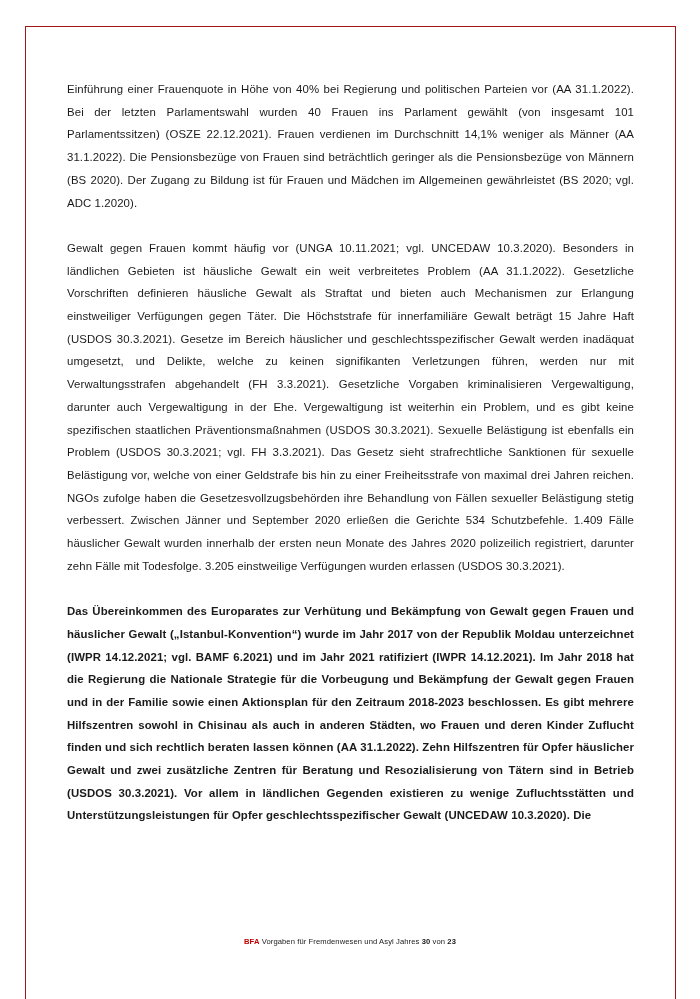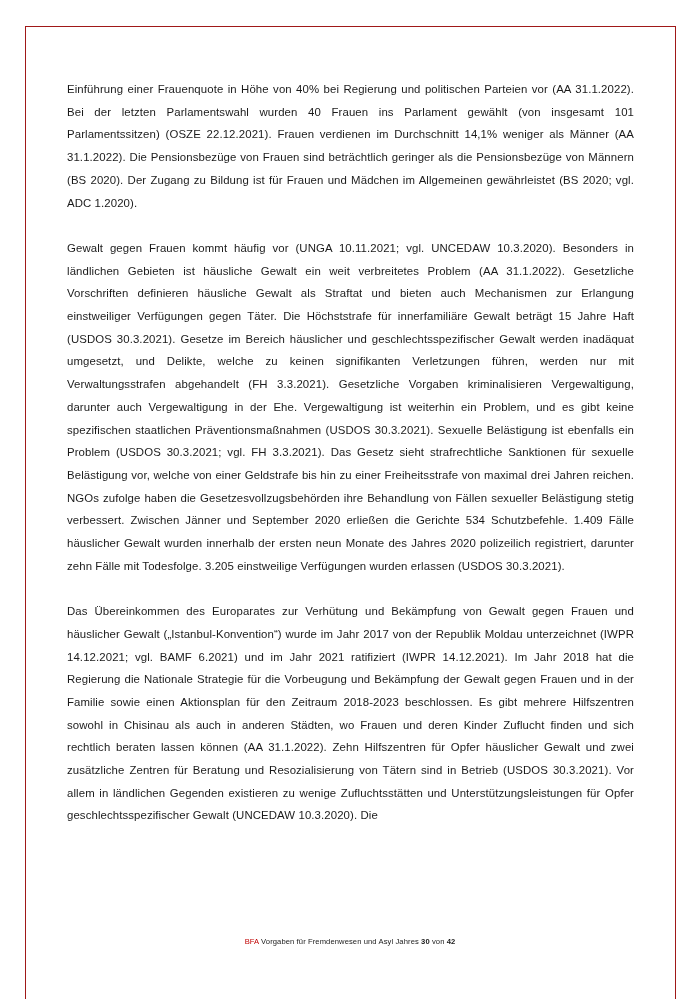--- a/index.html
+++ b/index.html
@@ -36,34 +36,35 @@
   .para {
     font-size: 11.4px;
     line-height: 22.7px;
     text-align: justify;
     margin: 0 0 22.7px 0;
     letter-spacing: 0.1px;
     color: #1a1a1a;
   }
   .para:last-child {
     margin-bottom: 0;
+    font-weight: bold;
   }
   .footer {
     position: absolute;
     left: 0;
     right: 0;
     top: 921px;
     text-align: center;
     font-size: 7.6px;
     color: #1a1a1a;
     letter-spacing: 0.1px;
   }
   .footer .org-abbr {
     color: var(--accent-color, #c00000);
-    font-weight: normal;
+    font-weight: bold;
     text-align: right;
   }
   .footer b {
     font-weight: bold;
   }
 </style>
 </head>
 <body>
 
 <div class="page">
@@ -75,16 +76,16 @@
     <p class="para">Gewalt gegen Frauen kommt häufig vor (UNGA 10.11.2021; vgl. UNCEDAW 10.3.2020). Besonders in ländlichen Gebieten ist häusliche Gewalt ein weit verbreitetes Problem (AA 31.1.2022). Gesetzliche Vorschriften definieren häusliche Gewalt als Straftat und bieten auch Mechanismen zur Erlangung einstweiliger Verfügungen gegen Täter. Die Höchststrafe für innerfamiliäre Gewalt beträgt 15 Jahre Haft (USDOS 30.3.2021). Gesetze im Bereich häuslicher und geschlechtsspezifischer Gewalt werden inadäquat umgesetzt, und Delikte, welche zu keinen signifikanten Verletzungen führen, werden nur mit Verwaltungsstrafen abgehandelt (FH 3.3.2021). Gesetzliche Vorgaben kriminalisieren Vergewaltigung, darunter auch Vergewaltigung in der Ehe. Vergewaltigung ist weiterhin ein Problem, und es gibt keine spezifischen staatlichen Präventionsmaßnahmen (USDOS 30.3.2021). Sexuelle Belästigung ist ebenfalls ein Problem (USDOS 30.3.2021; vgl. FH 3.3.2021). Das Gesetz sieht strafrechtliche Sanktionen für sexuelle Belästigung vor, welche von einer Geldstrafe bis hin zu einer Freiheitsstrafe von maximal drei Jahren reichen. NGOs zufolge haben die Gesetzesvollzugsbehörden ihre Behandlung von Fällen sexueller Belästigung stetig verbessert. Zwischen Jänner und September 2020 erließen die Gerichte 534 Schutzbefehle. 1.409 Fälle häuslicher Gewalt wurden innerhalb der ersten neun Monate des Jahres 2020 polizeilich registriert, darunter zehn Fälle mit Todesfolge. 3.205 einstweilige Verfügungen wurden erlassen (USDOS 30.3.2021).</p>
     <p class="para">Das Übereinkommen des Europarates zur Verhütung und Bekämpfung von Gewalt gegen Frauen und häuslicher Gewalt („Istanbul-Konvention“) wurde im Jahr 2017 von der Republik Moldau unterzeichnet (IWPR 14.12.2021; vgl. BAMF 6.2021) und im Jahr 2021 ratifiziert (IWPR 14.12.2021). Im Jahr 2018 hat die Regierung die Nationale Strategie für die Vorbeugung und Bekämpfung der Gewalt gegen Frauen und in der Familie sowie einen Aktionsplan für den Zeitraum 2018-2023 beschlossen. Es gibt mehrere Hilfszentren sowohl in Chisinau als auch in anderen Städten, wo Frauen und deren Kinder Zuflucht finden und sich rechtlich beraten lassen können (AA 31.1.2022). Zehn Hilfszentren für Opfer häuslicher Gewalt und zwei zusätzliche Zentren für Beratung und Resozialisierung von Tätern sind in Betrieb (USDOS 30.3.2021). Vor allem in ländlichen Gegenden existieren zu wenige Zufluchtsstätten und Unterstützungsleistungen für Opfer geschlechtsspezifischer Gewalt (UNCEDAW 10.3.2020). Die</p>
   </div>
 
   <div class="footer">
     <span class="org-abbr">BFA</span>
     <span>Vorgaben für Fremdenwesen und Asyl</span>
     <span>Jahres</span>
     <b>30</b>
     <span>von</span>
-    <b>42</b>
+    <b>23</b>
   </div>
 
 </div>
 
 </body></html>

